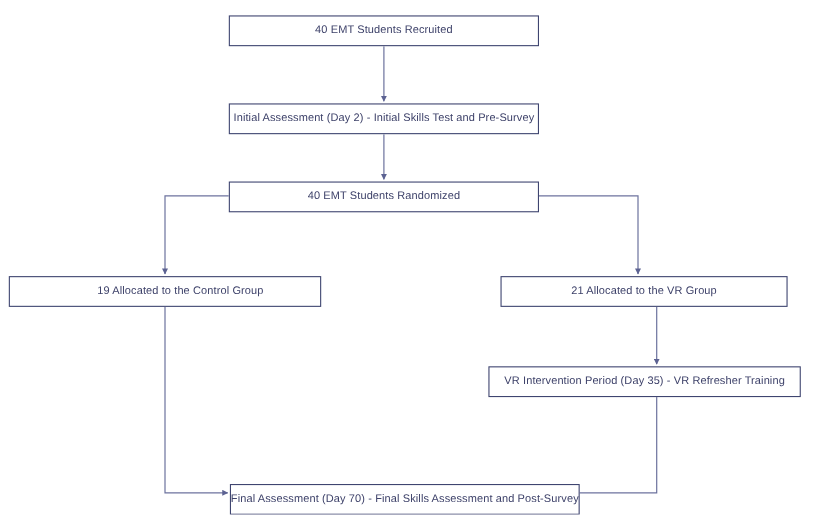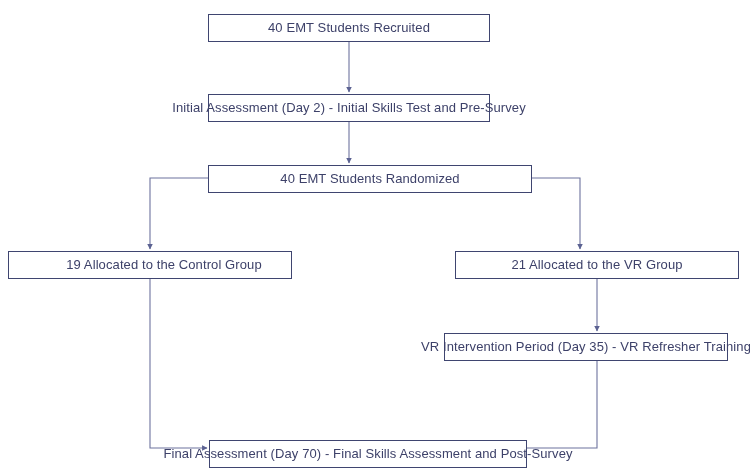--- a/index.html
+++ b/index.html
@@ -27,21 +27,21 @@
     position: absolute;
     box-sizing: border-box;
     background: #ffffff;
     border: 1.4px solid #3f4570;
     display: flex;
     align-items: center;
     justify-content: center;
     z-index: 2;
   }
   .node-label {
-    font-size: 13px;
+    font-size: 10px;
     line-height: 1.2;
     color: #3d4169;
     letter-spacing: 0.1px;
     white-space: nowrap;
     text-align: center;
   }
 </style>
 </head>
 <body>
 
@@ -72,29 +72,29 @@
   </svg>
 
   <div class="node" style="left:208px; top:14px; width:282px; height:28px;">
     <span class="node-label">40 EMT Students Recruited</span>
   </div>
 
   <div class="node" style="left:208px; top:94px; width:282px; height:28px;">
     <span class="node-label">Initial Assessment (Day 2) - Initial Skills Test and Pre-Survey</span>
   </div>
 
-  <div class="node" style="left:208px; top:165px; width:324px; height:28px;">
+  <div class="node" style="left:208px; top:165px; width:282px; height:28px;">
     <span class="node-label">40 EMT Students Randomized</span>
   </div>
 
   <div class="node" style="left:8px; top:251px; width:284px; height:28px;padding-left:28px;">
     <span class="node-label">19 Allocated to the Control Group</span>
   </div>
 
-  <div class="node" style="left:455px; top:251px; width:284px; height:28px;">
+  <div class="node" style="left:455px; top:251px; width:261px; height:28px;">
     <span class="node-label">21 Allocated to the VR Group</span>
   </div>
 
   <div class="node" style="left:444px; top:333px; width:284px; height:28px;">
     <span class="node-label">VR Intervention Period (Day 35) - VR Refresher Training</span>
   </div>
 
   <div class="node" style="left:209px; top:440px; width:318px; height:28px;">
     <span class="node-label">Final Assessment (Day 70) - Final Skills Assessment and Post-Survey</span>
   </div>

